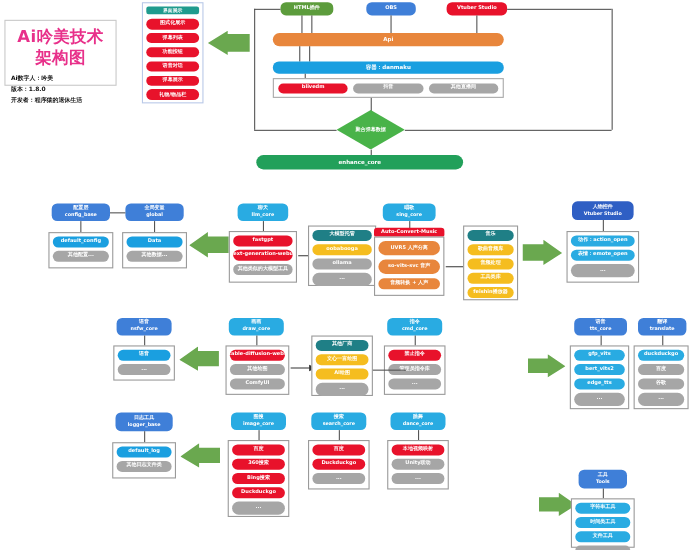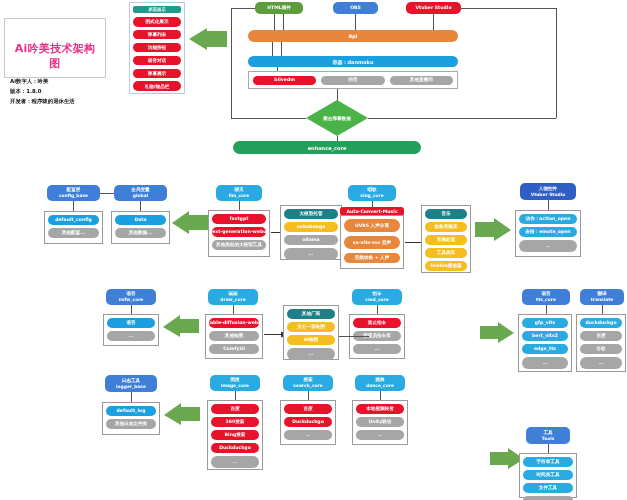--- a/index.html
+++ b/index.html
@@ -10,22 +10,22 @@
   }
   .canvas{position:absolute;left:0;top:0;width:627px;height:500px;overflow:hidden;}
   .abs{position:absolute;box-sizing:border-box;}
 
   
   .title-card{
     left:4px;top:18px;width:102px;height:60px;
     border:1px solid #c9c9c9;background:#fff;padding:4px 5px;
   }
   .title-main{
-    color:#e8308a;font-weight:bold;font-size:11px;text-align:center;
-    letter-spacing:.3px;margin-top:18px;
+    color:#e8308a;font-weight:bold;font-size:15px;text-align:center;
+    letter-spacing:.3px;margin-top:1px;
   }
   .title-meta{font-size:5.4px;color:#111;line-height:1.85;margin-top:5px;font-weight:bold;}
 
   
   .panel{border:1px solid #9a9a9a;background:#fff;padding:3px;}
   .panel-inner{display:flex;flex-direction:column;gap:3px;}
 
   
   .chip{
     border-radius:7px;color:#fff;font-size:4.6px;font-weight:bold;

